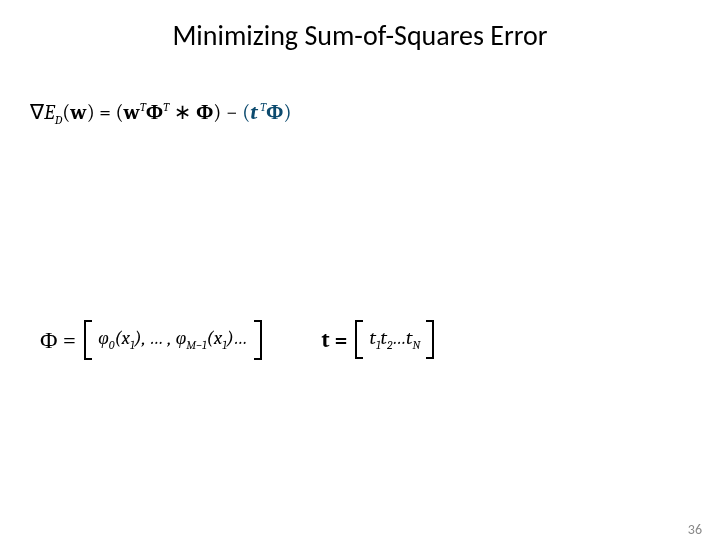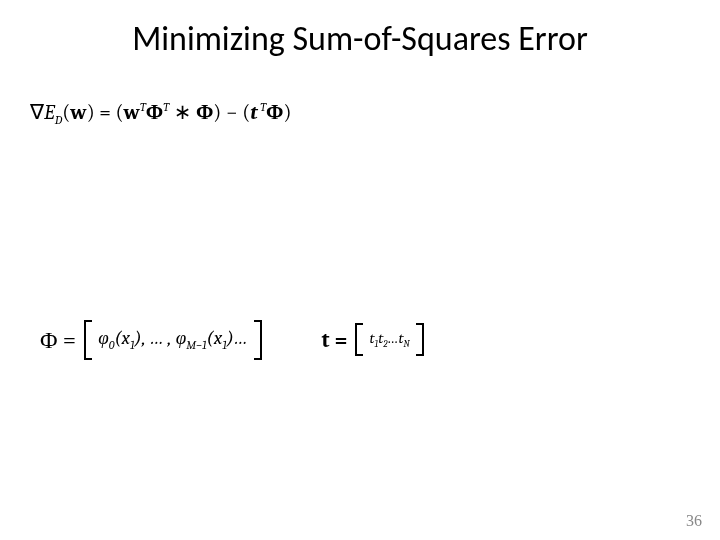--- a/index.html
+++ b/index.html
@@ -5,37 +5,37 @@
     * { margin: 0; padding: 0; box-sizing: border-box; }
     body {
       width: 720px;
       height: 540px;
       background: #fff;
       font-family: Calibri, Arial, sans-serif;
       position: relative;
       overflow: hidden;
     }
     .title {
-      font-size: 34px;
+      font-size: 28px;
       text-align: center;
       padding-top: 18px;
       color: #000;
       font-weight: 400;
     }
     .eq1 {
       position: absolute;
       top: 100px;
       left: 30px;
       font-size: 21px;
       font-family: Cambria, Georgia, serif;
       color: #000;
     }
     .eq1 sup { font-size: 0.55em; vertical-align: super; font-style: italic; }
     .eq1 .bold { font-weight: bold; }
-    .colored { color: #000000; }
+    .colored { color: #0c4a6e; }
 
     .bottom-row {
       position: absolute;
       top: 320px;
       left: 40px;
       display: flex;
       align-items: center;
       font-family: Cambria, Georgia, serif;
       color: #000;
     }
@@ -57,32 +57,31 @@
       padding: 6px 6px;
     }
     .mat-content span {
       font-size: 19px;
       font-style: italic;
       line-height: 1.35;
       text-align: center;
       white-space: nowrap;
     }
     .mat-content span sub { font-size: 0.62em; font-style: italic; }
-    .tvec-content span { font-size: 15px; font-style: italic; line-height: 1.3; text-align: center; }
+    .tvec-content span { font-size: 19px; font-style: italic; line-height: 1.3; text-align: center; }
     .tvec-content span sub { font-size: 0.62em; font-style: italic; }
     .gap { width: 60px; }
     .tvec .lhs { font-size: 22px; margin-right: 8px; font-weight: bold; }
 
     .pagenum {
       position: absolute;
       right: 18px;
-      bottom: 10px;
-      font-size: 16px;
+      bottom: 2px;
+      font-size: 14px;
       color: #888;
-      font-family: Liberation Serif, serif;
     }
   </style>
 </head>
 <body>
 
 <h1 class="title">Minimizing Sum-of-Squares Error</h1>
 
 <div class="eq1">
   <span>∇</span><span style="font-style:italic">E</span><sub style="font-size:0.6em;font-style:italic">D</sub><span>(</span><span class="bold">w</span><span>)</span><span> = </span><span>(</span><span class="bold">w</span><sup>T</sup><span class="bold">Φ</span><sup>T</sup><span> ∗ </span><span class="bold">Φ</span><span>)</span><span> − </span><span class="colored"><span>(</span><span class="bold" style="font-style:italic">t</span><sup> T</sup><span class="bold">Φ</span><span>)</span></span>
 </div>

